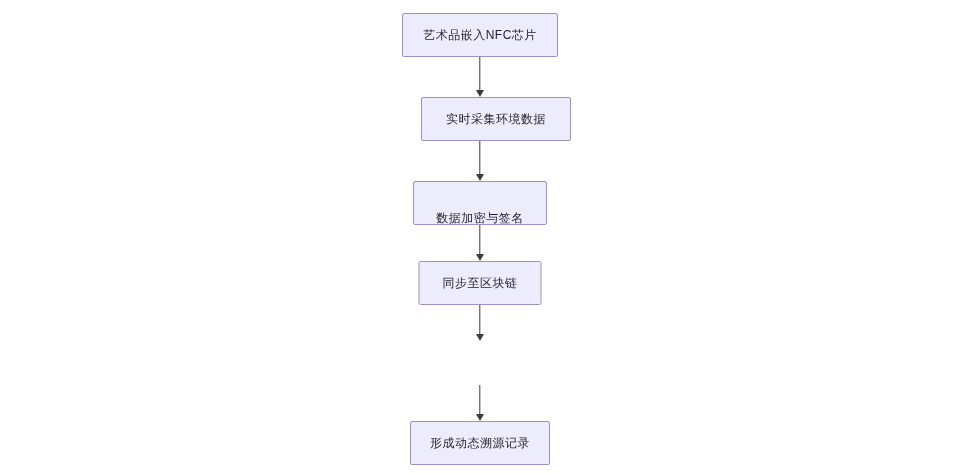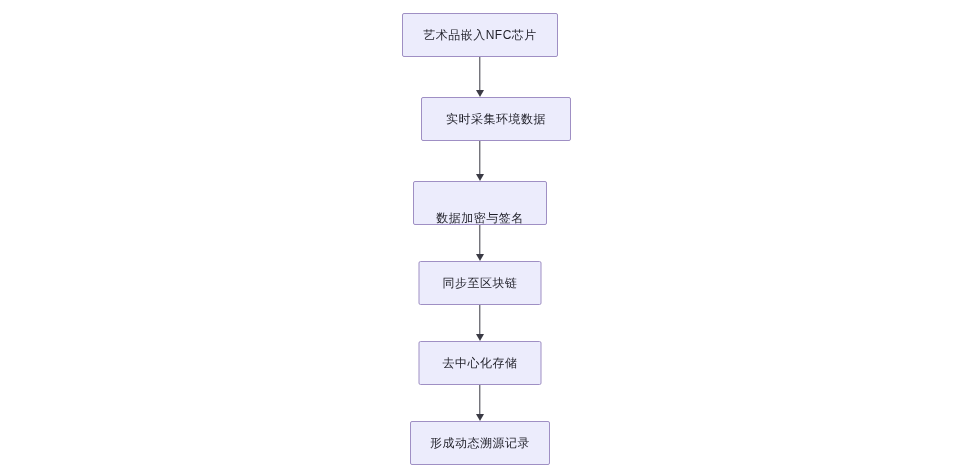--- a/index.html
+++ b/index.html
@@ -104,21 +104,18 @@
   </div>
 
   <div class="flow-node" style="left:480px; top:181px; width:134px;align-items:flex-end;">
     <span class="flow-node-label">数据加密与签名</span>
   </div>
 
   <div class="flow-node" style="left:480px; top:261px; width:123px;text-align:center;">
     <span class="flow-node-label">同步至区块链</span>
   </div>
 
-  <div class="flow-node" style="left:480px; top:341px; width:123px;">
-    <span class="flow-node-label">去中心化存储</span>
-  </div>
 
   <div class="flow-node" style="left:480px; top:421px; width:140px;">
     <span class="flow-node-label">形成动态溯源记录</span>
   </div>
 
 </div>
 
 </body></html>

